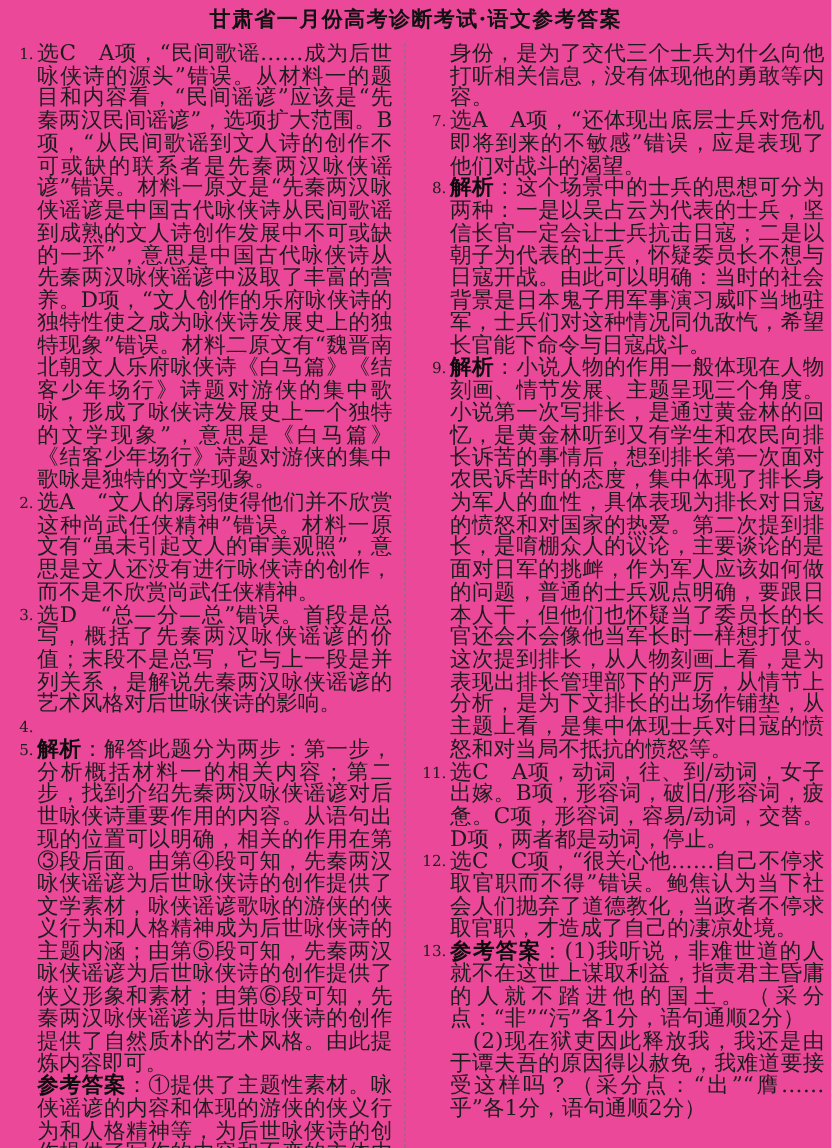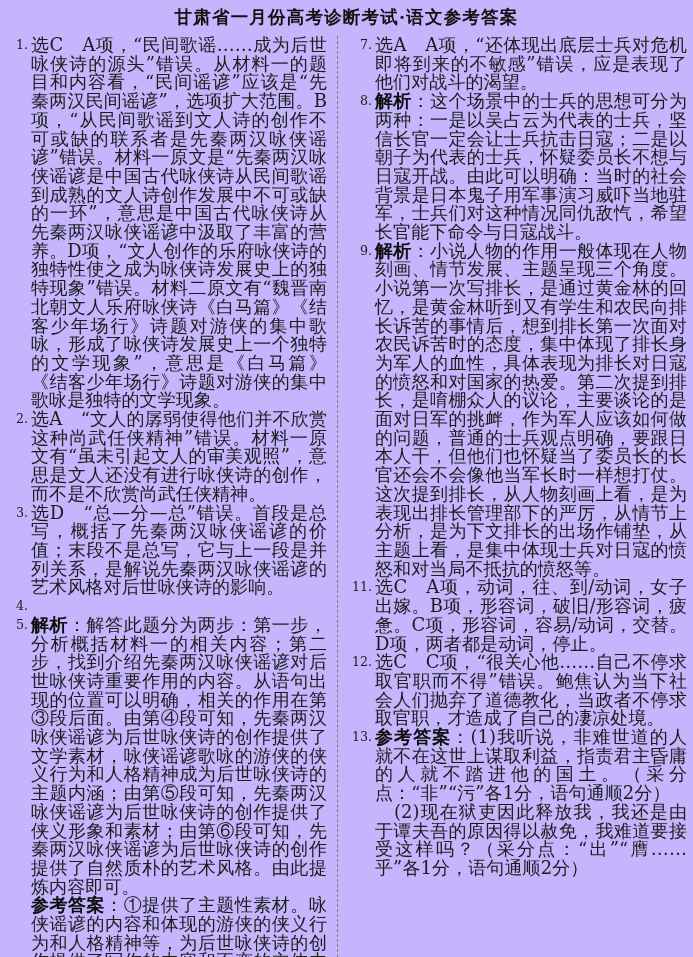--- a/index.html
+++ b/index.html
@@ -4,21 +4,21 @@
 <style>
   html, body {
     margin: 0;
     padding: 0;
     background: #ffffff;
   }
   .page {
     position: relative;
     width: 693px;
     height: 957px;
-    background: #c4b5fd;
+    background: #ec4899;
     box-sizing: border-box;
     overflow: hidden;
     font-family: "DejaVu Sans", "Liberation Sans", sans-serif;
   }
   .title-bar {
     width: 100%;
     text-align: center;
     padding-top: 7px;
     padding-bottom: 4px;
   }
@@ -136,20 +136,26 @@
         <div class="item">
           <div class="item-num">5.</div>
           <div class="item-body">
             <div class="blk"><span class="lbl">解析</span><span>：解答此题分为两步：第一步，分析概括材料一的相关内容；第二步，找到介绍先秦两汉咏侠谣谚对后世咏侠诗重要作用的内容。从语句出现的位置可以明确，相关的作用在第③段后面。由第④段可知，先秦两汉咏侠谣谚为后世咏侠诗的创作提供了文学素材，咏侠谣谚歌咏的游侠的侠义行为和人格精神成为后世咏侠诗的主题内涵；由第⑤段可知，先秦两汉咏侠谣谚为后世咏侠诗的创作提供了侠义形象和素材；由第⑥段可知，先秦两汉咏侠谣谚为后世咏侠诗的创作提供了自然质朴的艺术风格。由此提炼内容即可。</span></div>
             <div class="blk"><span class="lbl">参考答案</span><span>：①提供了主题性素材。咏侠谣谚的内容和体现的游侠的侠义行为和人格精神等，为后世咏侠诗的创作提供了写作的内容和不变的主体内涵。②提供了侠义形象。为后世的咏侠诗提供了侠义形象，比如荆轲、季札与秦女休等见于历朝的咏侠诗中。③提供了艺术风格。咏侠谣谚自然质朴的艺术风格奠定了后世咏侠诗基本的艺术风格。（每点2分）</span></div>
           </div>
         </div>
       </div>
     <div class="col col-right">
         <div class="item">
+          <div class="item-num"></div>
+          <div class="item-body">
+            <div class="blk">身份，是为了交代三个士兵为什么向他打听相关信息，没有体现他的勇敢等内容。</div>
+          </div>
+        </div>
+        <div class="item">
           <div class="item-num">7.</div>
           <div class="item-body">
             <div class="blk">选A　A项，“还体现出底层士兵对危机即将到来的不敏感”错误，应是表现了他们对战斗的渴望。</div>
           </div>
         </div>
         <div class="item">
           <div class="item-num">8.</div>
           <div class="item-body">
             <div class="blk"><span class="lbl">解析</span><span>：这个场景中的士兵的思想可分为两种：一是以吴占云为代表的士兵，坚信长官一定会让士兵抗击日寇；二是以朝子为代表的士兵，怀疑委员长不想与日寇开战。由此可以明确：当时的社会背景是日本鬼子用军事演习威吓当地驻军，士兵们对这种情况同仇敌忾，希望长官能下命令与日寇战斗。</span></div>
           </div>

